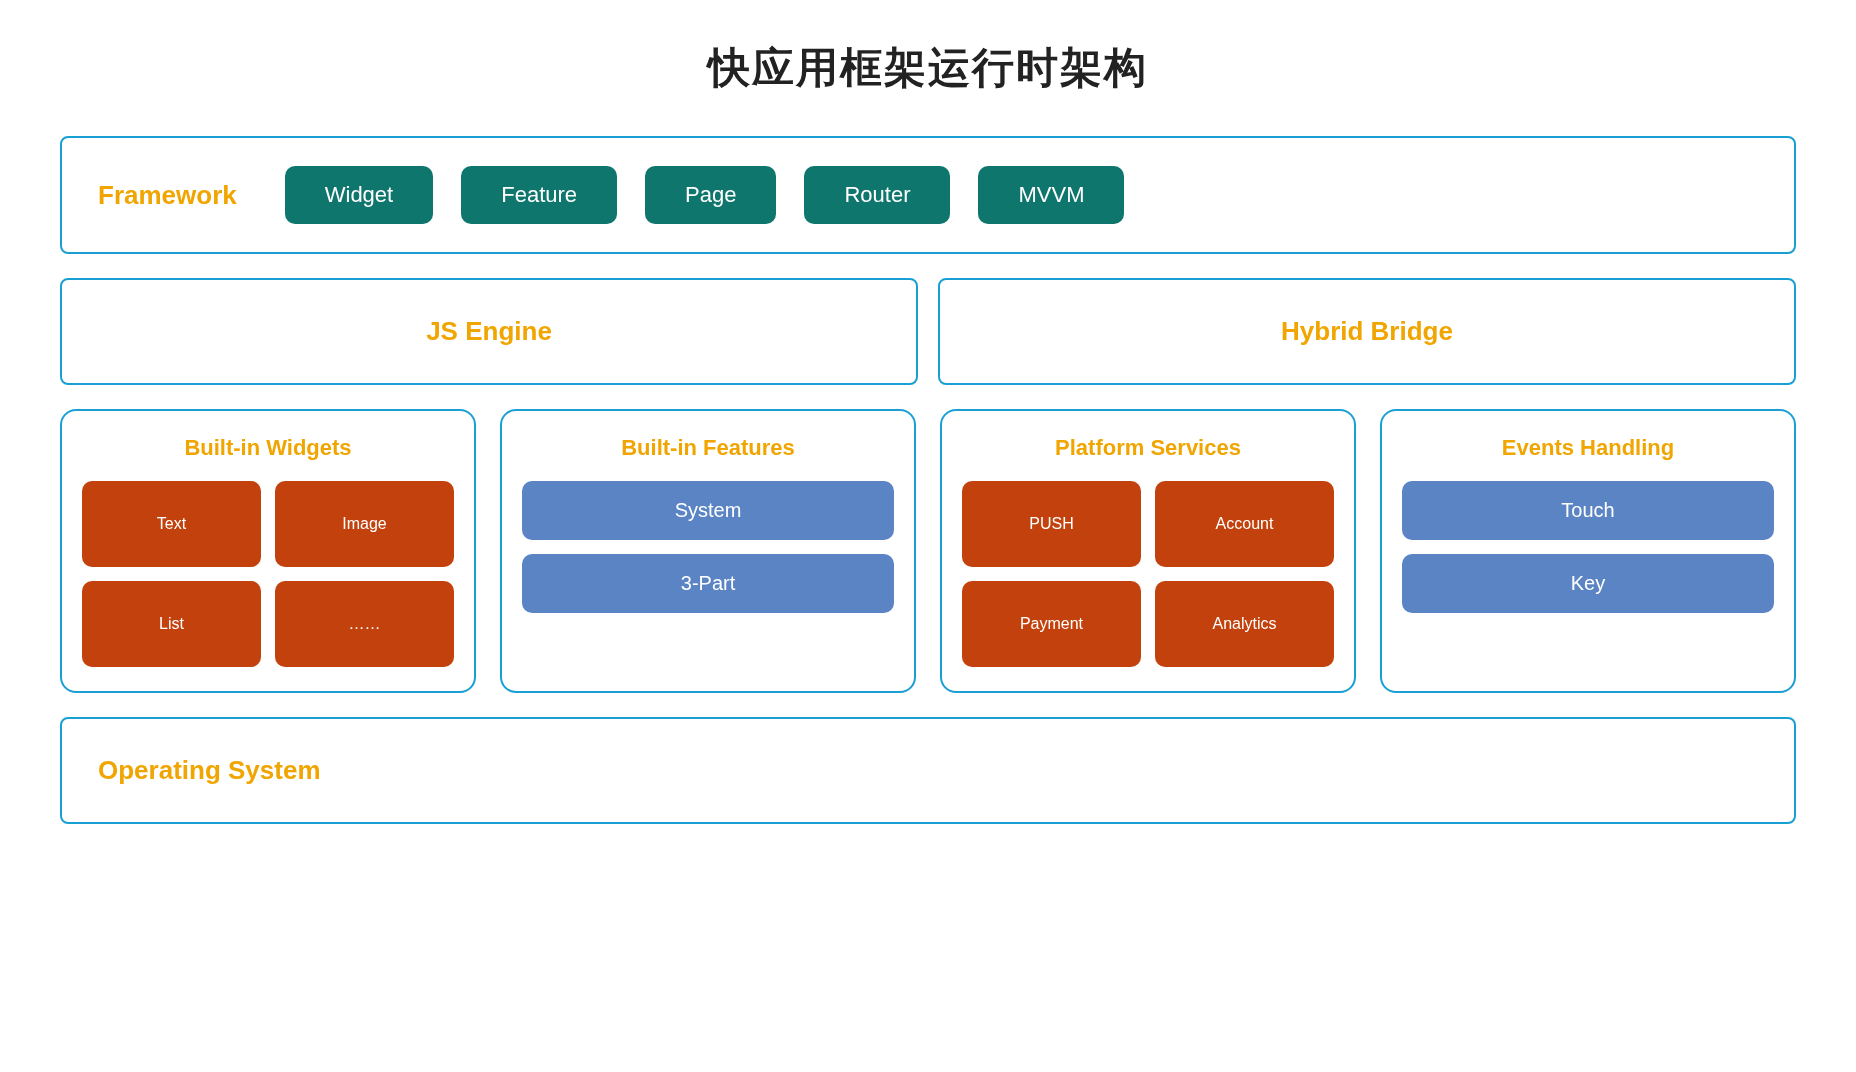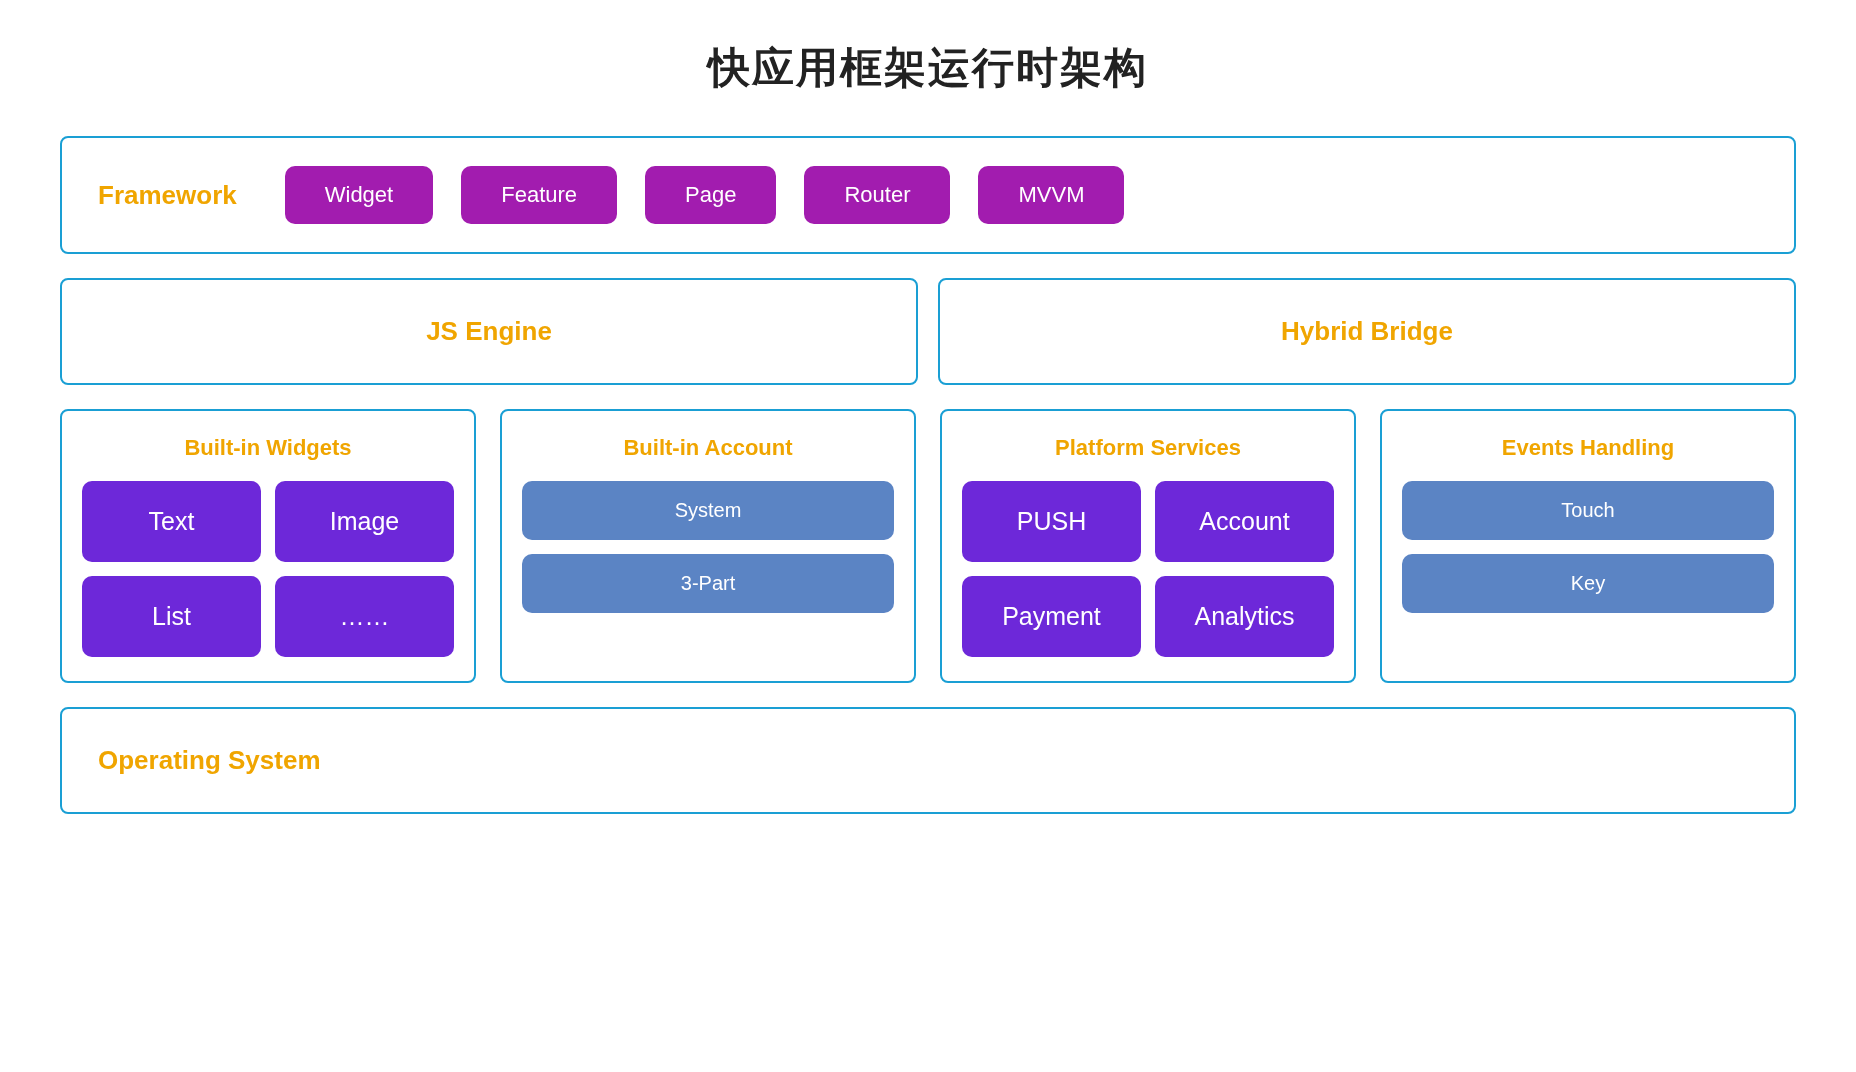--- a/index.html
+++ b/index.html
@@ -43,21 +43,21 @@
       gap: 28px;
     }
     .framework-label {
       font-size: 26px;
       font-weight: 600;
       color: #f0a500;
       white-space: nowrap;
       margin-right: 20px;
     }
     .blue-btn {
-      background: #a21caf;
+      background: #0f766e;
       color: #fff;
       border-radius: 10px;
       padding: 16px 40px;
       font-size: 22px;
       font-weight: 500;
       border: none;
       cursor: default;
     }
     
     .middle-row {
@@ -77,21 +77,21 @@
     }
     
     .bottom-row {
       display: flex;
       gap: 24px;
       margin-bottom: 24px;
     }
     .bottom-box {
       flex: 1;
       border: 2.5px solid #1a9fd4;
-      border-radius: 8px;
+      border-radius: 16px;
       padding: 24px 20px;
       background: #fff;
     }
     .bottom-box-title {
       color: #f0a500;
       font-size: 22px;
       font-weight: 600;
       text-align: center;
       margin-bottom: 20px;
     }
@@ -99,25 +99,25 @@
       display: grid;
       grid-template-columns: 1fr 1fr;
       gap: 14px;
     }
     .btn-single {
       display: flex;
       flex-direction: column;
       gap: 14px;
     }
     .blue-btn-sm {
-      background: #6d28d9;
+      background: #c2410c;
       color: #fff;
       border-radius: 10px;
-      padding: 26px 12px;
-      font-size: 25px;
+      padding: 34px 12px;
+      font-size: 16px;
       font-weight: 500;
       border: none;
       cursor: default;
       text-align: center;
     }
     .blue-btn-wide {
       background: #5b84c4;
       color: #fff;
       border-radius: 10px;
       padding: 18px 12px;
@@ -170,21 +170,21 @@
       <div class="bottom-box-title">Built-in Widgets</div>
       <div class="btn-grid">
         <button class="blue-btn-sm">Text</button>
         <button class="blue-btn-sm">Image</button>
         <button class="blue-btn-sm">List</button>
         <button class="blue-btn-sm">……</button>
       </div>
     </div>
 
     <div class="bottom-box">
-      <div class="bottom-box-title">Built-in Account</div>
+      <div class="bottom-box-title">Built-in Features</div>
       <div class="btn-single">
         <button class="blue-btn-wide">System</button>
         <button class="blue-btn-wide">3-Part</button>
       </div>
     </div>
 
     <div class="bottom-box">
       <div class="bottom-box-title">Platform Services</div>
       <div class="btn-grid">
         <button class="blue-btn-sm">PUSH</button>

